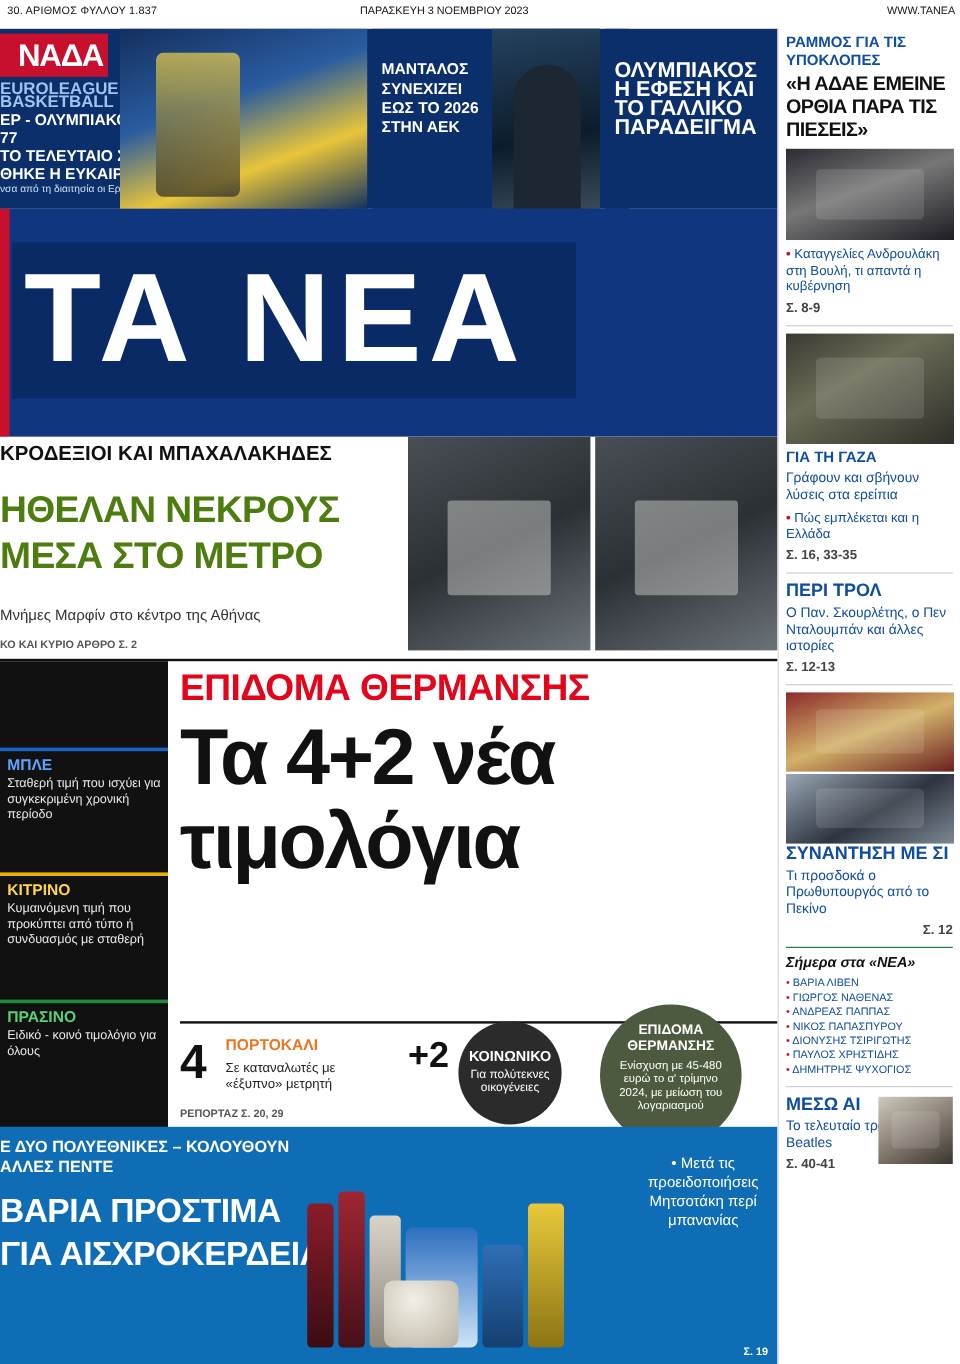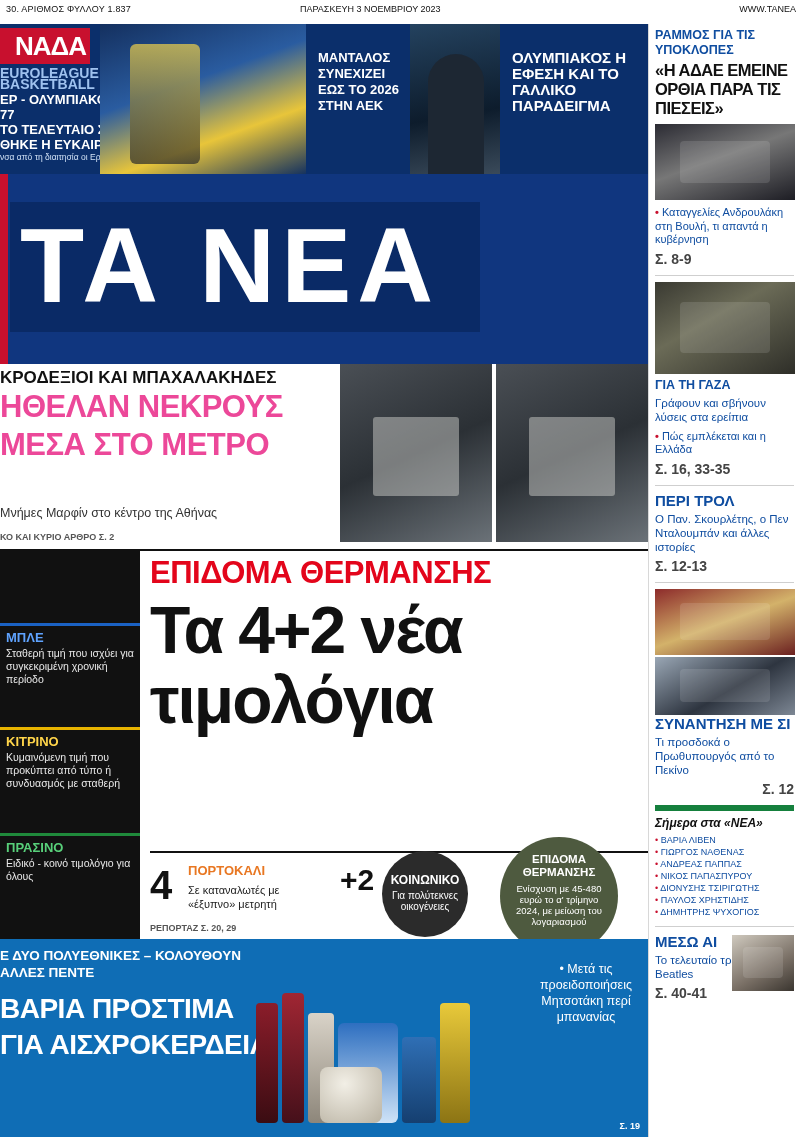--- a/index.html
+++ b/index.html
@@ -29,32 +29,32 @@
   .sp-photo1{position:absolute;left:100px;top:0;width:206px;height:150px;
     background:linear-gradient(160deg,#14305f 0%,#2a5ca0 40%,#e8c53a 70%,#15325f 100%);}
   .sp-photo1:after{content:"";position:absolute;left:30px;top:20px;width:70px;height:120px;
     background:linear-gradient(180deg,#f2d34a,#2a2a2a);opacity:.7;border-radius:6px;}
   .sp-box2{position:absolute;left:310px;top:0;width:190px;height:150px;background:#0b2f6b;}
   .sp-box2 .txt{position:absolute;left:8px;top:26px;width:90px;color:#fff;font-weight:bold;font-size:13px;line-height:16px;}
   .sp-box2 .ph{position:absolute;left:100px;top:0;width:90px;height:150px;
     background:linear-gradient(170deg,#24425f,#0d1c2c 60%,#3a4a5a);}
   .sp-box2 .ph:after{content:"";position:absolute;left:18px;top:30px;width:56px;height:120px;border-radius:28px 28px 0 0;background:#1d2733;}
   .sp-box3{position:absolute;left:504px;top:0;width:144px;height:150px;background:#0b2f6b;}
-  .sp-box3 .txt{position:absolute;left:8px;top:26px;width:128px;color:#fff;font-weight:bold;font-size:15px;line-height:16px;}
+  .sp-box3 .txt{position:absolute;left:8px;top:26px;width:128px;color:#fff;font-weight:bold;font-size:18px;line-height:16px;}
 
   
   .masthead{position:absolute;left:0;top:150px;width:648px;height:190px;background:#10367f;}
   .mh-title{position:absolute;left:10px;top:28px;width:470px;height:130px;background:#0a2a66;
             color:#fff;font-size:105px;font-weight:bold;letter-spacing:6px;line-height:128px;padding-left:10px;box-sizing:border-box;}
   .mh-side{position:absolute;left:0;top:150px;width:8px;height:190px;background:#c8102e;}
 
   
   .lead{position:absolute;left:0;top:340px;width:648px;height:185px;background:#fff;}
   .lead-k{position:absolute;left:0;top:4px;width:330px;font-size:17px;font-weight:bold;color:#111;line-height:20px;}
-  .lead-h{position:absolute;left:0;top:24px;width:376px;font-size:31px;font-weight:bold;color:#ec4899;line-height:38px;letter-spacing:-.5px;}
+  .lead-h{position:absolute;left:0;top:42px;width:376px;font-size:31px;font-weight:bold;color:#4d7c0f;line-height:38px;letter-spacing:-.5px;}
   .lead-s{position:absolute;left:0;top:142px;width:320px;font-size:12.5px;color:#333;}
   .lead-ref{position:absolute;left:0;top:168px;width:320px;font-size:9px;font-weight:bold;color:#555;}
   .lead-ph{position:absolute;left:340px;top:0;width:308px;height:178px;display:flex;gap:4px;}
   .lead-ph .p{flex:1;background:linear-gradient(155deg,#4a4f55,#2b3035 50%,#6b7278);position:relative;}
   .lead-ph .p:after{content:"";position:absolute;left:22%;top:30%;width:56%;height:44%;background:rgba(220,220,215,.45);border-radius:3px;}
 
   
   .feature{position:absolute;left:0;top:525px;width:648px;height:390px;background:#fff;border-top:2px solid #111;}
   .f-left{position:absolute;left:0;top:0;width:140px;height:390px;background:#111;color:#fff;}
   .f-left .fl-top{position:absolute;left:6px;top:6px;width:132px;font-size:12.5px;font-weight:bold;line-height:15px;}
@@ -92,25 +92,25 @@
   .b-right{position:absolute;left:530px;top:22px;width:112px;color:#fff;font-size:12.5px;line-height:16px;text-align:center;}
   .b-ref{position:absolute;right:8px;bottom:6px;color:#fff;font-size:9px;font-weight:bold;}
 
   
   .right{position:absolute;left:648px;top:24px;width:152px;height:1113px;background:#fff;border-left:1px solid #d8d8d8;padding:0 6px;box-sizing:border-box;}
   .r-k{color:#0f4da0;font-size:12.5px;font-weight:bold;line-height:15px;margin-top:4px;}
   .r-h{color:#111;font-size:16.5px;font-weight:bold;line-height:19px;margin-top:3px;letter-spacing:-.5px;}
   .r-photo{width:140px;height:76px;margin-top:6px;position:relative;overflow:hidden;}
   .r-bul{font-size:11px;line-height:13.5px;color:#0f4da0;margin-top:6px;}
   .r-bul b{color:#c8102e;}
-  .r-ref{font-size:14px;font-weight:bold;color:#444;margin-top:4px;}
+  .r-ref{font-size:11px;font-weight:bold;color:#444;margin-top:4px;}
   .hr{height:1px;background:#cfcfcf;margin:8px 0 6px;}
   .r-lead{font-size:11.5px;line-height:14px;color:#0f4da0;margin-top:3px;}
   .r-blue-h{color:#0f4da0;font-size:15px;font-weight:bold;line-height:17px;}
-  .today{border-top:6px solid #15803d;margin-top:8px;padding-top:5px;}
+  .today{border-top:1px solid #15803d;margin-top:8px;padding-top:5px;}
   .today .tt{font-size:12px;font-weight:bold;color:#111;font-style:italic;}
   .today li{list-style:none;font-size:9px;color:#0f4da0;line-height:12px;}
   .today ul{margin:4px 0 0;padding:0;}
   .today li:before{content:"• ";color:#c8102e;}
 
   .ph-sat{background:linear-gradient(150deg,#3a3a32,#6b6b57 40%,#2e2e28);}
   .ph-port{background:linear-gradient(160deg,#2b2b33,#777 45%,#1d1d24);}
   .ph-red{background:linear-gradient(160deg,#8d2b2b,#d3b26a 50%,#6b2020);}
   .ph-men{background:linear-gradient(150deg,#9aa7b5,#2e3540 55%,#7d8794);}
   .ph-drum{background:linear-gradient(150deg,#cfc9be,#7a7066 60%,#3a352f);}

